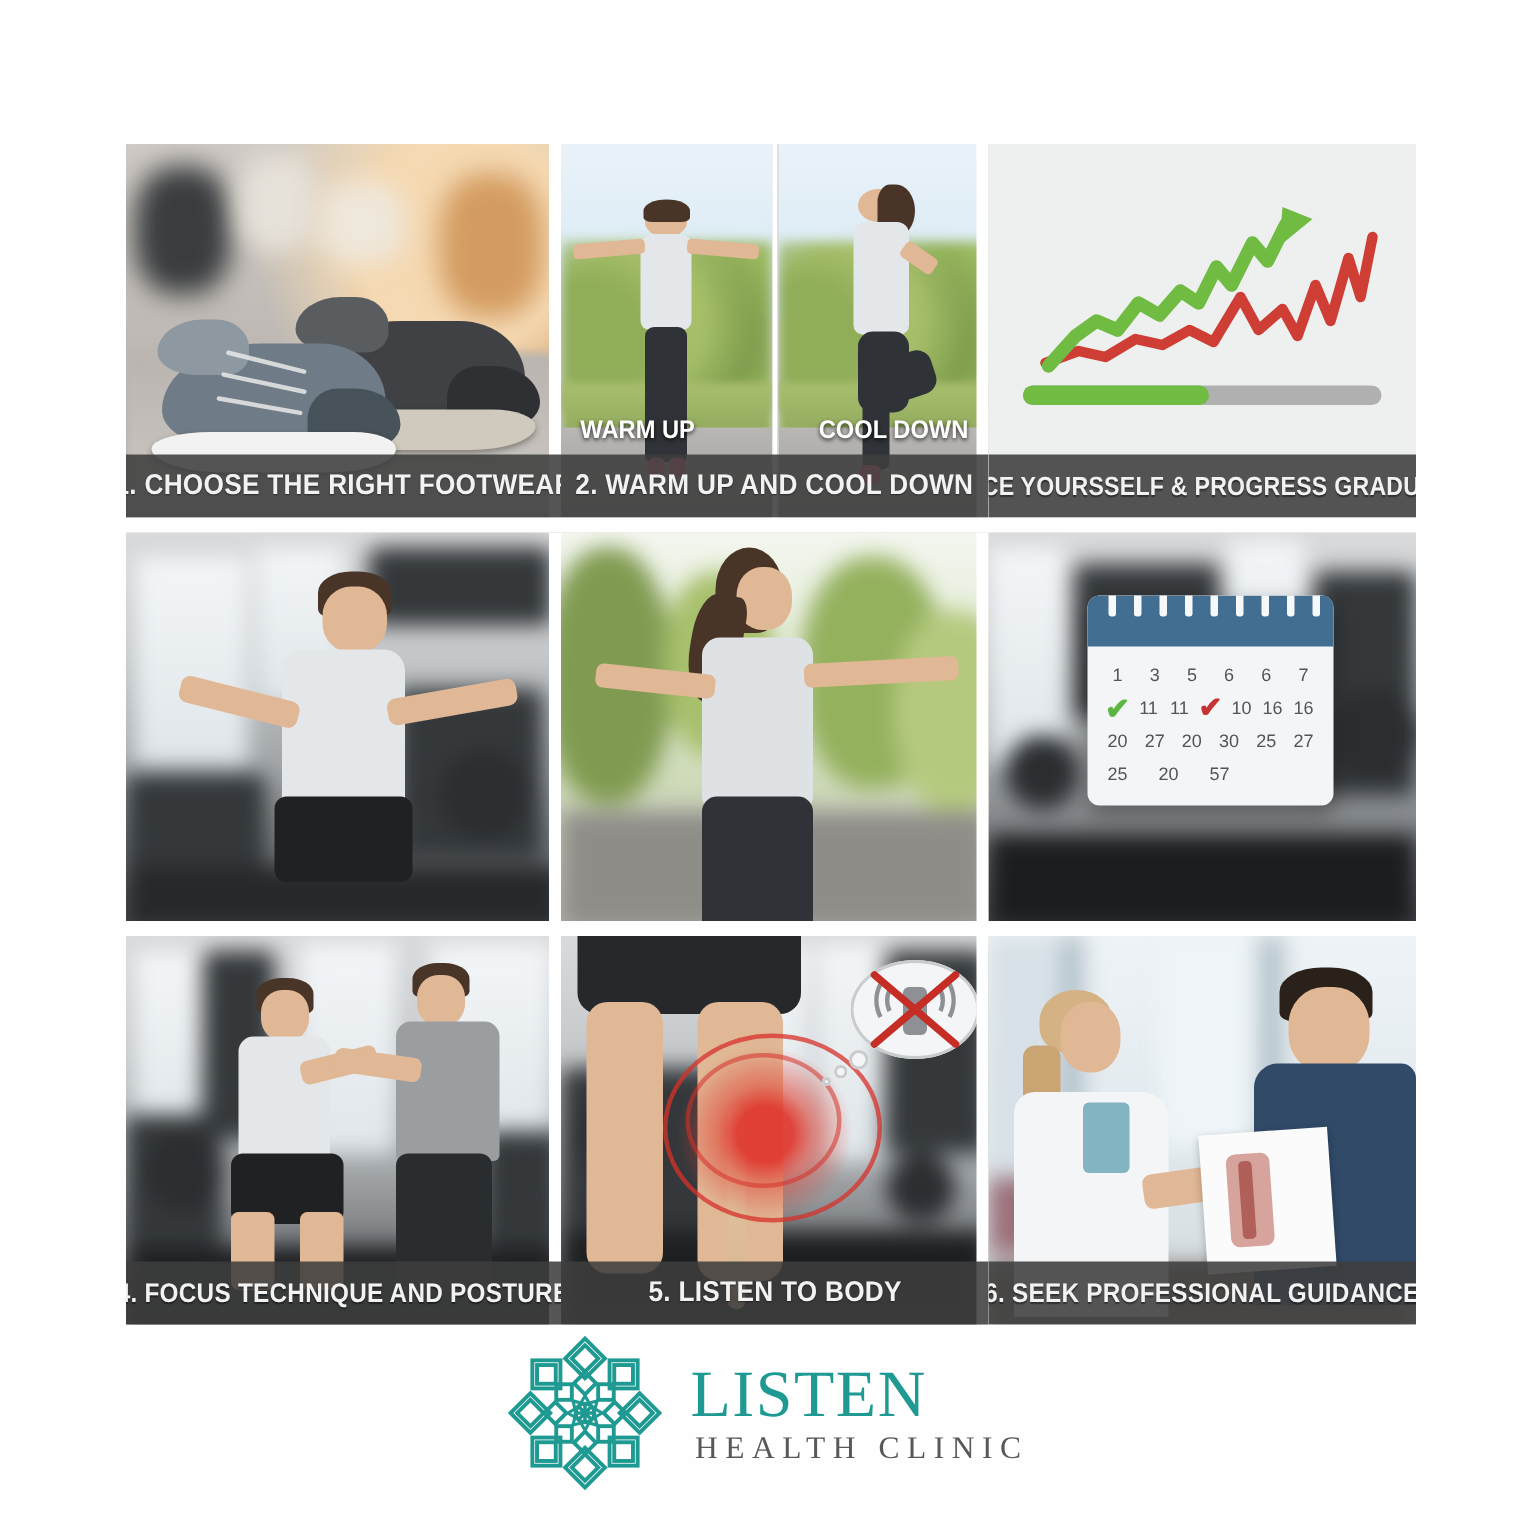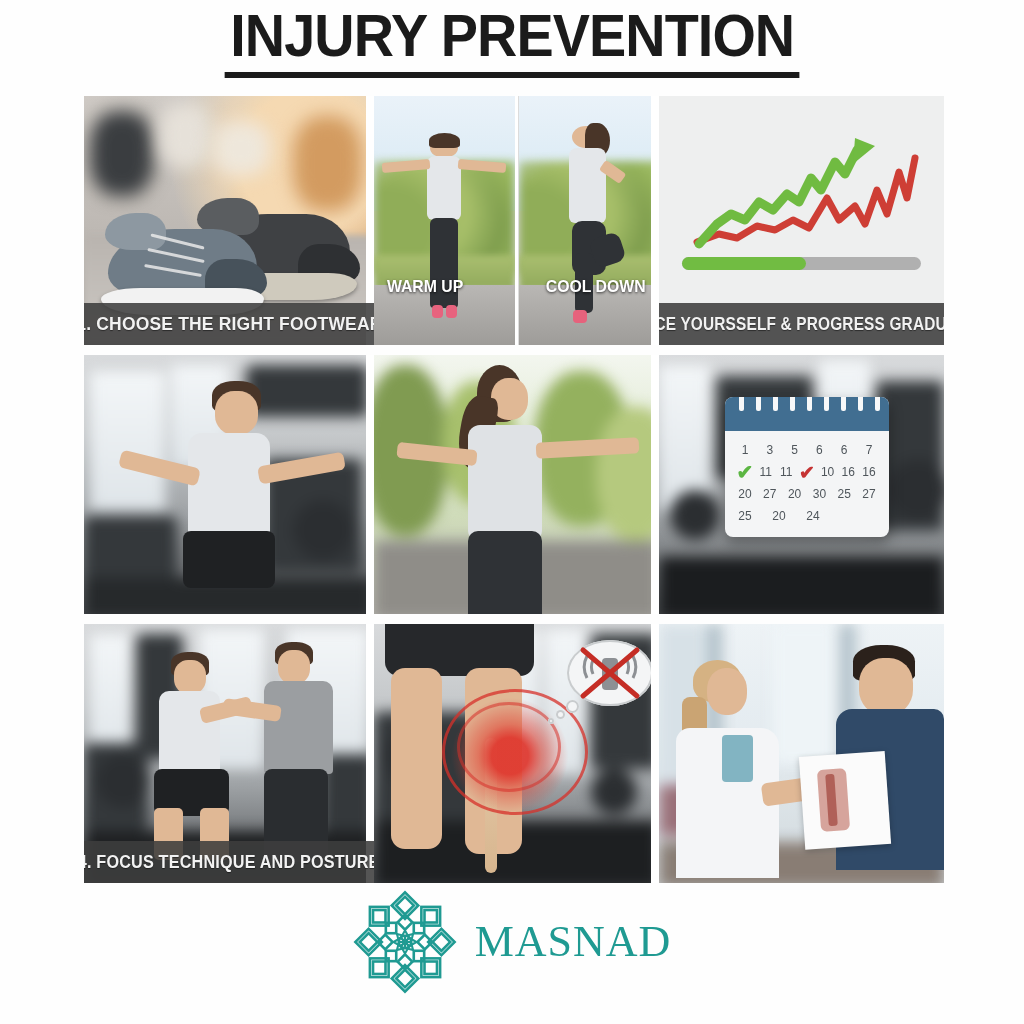--- a/index.html
+++ b/index.html
@@ -248,23 +248,20 @@
     font-family:"Liberation Serif", serif;
     font-size:21px; line-height:24px; color:#56595b; letter-spacing:5px;
     padding-left:3px;
   }
 </style>
 </head>
 <body>
 
 <div id="poster">
 
-  <div class="title-wrap">
-    <div class="title">INJURY PREVENTION</div>
-  </div>
 
   <div class="grid">
 
     <div class="cell c1">
       <div class="photo">
         <div class="p1-bg"></div>
         <div class="p1-blob" style="left:2%;top:6%;width:22%;height:34%;background:#3a3d40;"></div>
         <div class="p1-blob" style="left:26%;top:3%;width:18%;height:26%;background:#e6e1d8;"></div>
         <div class="p1-blob" style="left:72%;top:8%;width:24%;height:38%;background:#d79a5a;"></div>
         <div class="p1-blob" style="left:44%;top:10%;width:20%;height:22%;background:#efe7da;"></div>
@@ -325,20 +322,23 @@
           <div class="person top-white" style="left:36%;top:21%;width:26%;height:30%;border-radius:8px 8px 6px 6px;"></div>
           <div class="person skin" style="left:58%;top:28%;width:18%;height:5%;border-radius:3px;transform:rotate(35deg);"></div>
           <div class="person legging" style="left:38%;top:50%;width:24%;height:22%;border-radius:10px;"></div>
           <div class="person legging" style="left:40%;top:63%;width:13%;height:24%;border-radius:5px;"></div>
           <div class="person legging" style="left:52%;top:56%;width:22%;height:12%;border-radius:10px;transform:rotate(-18deg);"></div>
           <div class="person" style="left:39%;top:86%;width:10%;height:5%;border-radius:4px;background:#ef5f7c;"></div>
         </div>
       </div>
       <div class="overlay-label left">WARM UP</div>
       <div class="overlay-label right">COOL DOWN</div>
+      <div class="caption">
+        <span>2. WARM UP AND COOL DOWN</span>
+      </div>
       <div class="gutter-r"></div>
     </div>
 
     <div class="cell c3">
       <div class="photo">
         <div class="p3-bg"></div>
         <svg viewBox="0 0 285 210" width="285" height="210" style="position:absolute;left:0;top:6px;">
 
           <polyline points="38,140 60,132 78,136 98,124 116,128 134,118 150,126 168,96 180,118 196,104 206,122 218,88 228,112 240,70 248,96 256,56" fill="none" stroke="#d83b32" stroke-width="7" stroke-linejoin="round" stroke-linecap="round"></polyline>
 
@@ -446,21 +446,21 @@
               <span>20</span>
               <span>27</span>
               <span>20</span>
               <span>30</span>
               <span>25</span>
               <span>27</span>
             </div>
             <div class="cal-row" style="justify-content:flex-start;gap:14px;">
               <span>25</span>
               <span>20</span>
-              <span>24</span>
+              <span>57</span>
             </div>
           </div>
         </div>
       </div>
     </div>
 
     <div class="cell c1">
       <div class="photo">
         <div class="gym-bg"></div>
         <div class="gym-blur">
@@ -524,20 +524,23 @@
         <svg width="86" height="66" viewBox="0 0 86 66" style="position:absolute;right:6px;top:16px;">
           <rect x="35" y="18" width="16" height="32" rx="4" fill="#8d9094"></rect>
           <path d="M26 34 a17 17 0 0 1 0 -14" stroke="#8d9094" stroke-width="3" fill="none"></path>
           <path d="M60 34 a17 17 0 0 0 0 -14" stroke="#8d9094" stroke-width="3" fill="none"></path>
           <path d="M20 38 a24 24 0 0 1 0 -22" stroke="#8d9094" stroke-width="3" fill="none"></path>
           <path d="M66 38 a24 24 0 0 0 0 -22" stroke="#8d9094" stroke-width="3" fill="none"></path>
           <line x1="16" y1="10" x2="70" y2="56" stroke="#cf2a22" stroke-width="5" stroke-linecap="round"></line>
           <line x1="70" y1="10" x2="16" y2="56" stroke="#cf2a22" stroke-width="5" stroke-linecap="round"></line>
         </svg>
       </div>
+      <div class="caption">
+        <span>5. LISTEN TO BODY</span>
+      </div>
       <div class="gutter-r"></div>
     </div>
 
     <div class="cell c3">
       <div class="photo">
         <div style="position:absolute;inset:0;background:linear-gradient(180deg,#eef3f6 0%,#e2eaef 50%,#cfd8dd 100%);"></div>
         <div class="gym-blur">
           <div style="position:absolute;left:0%;top:0%;width:16%;height:62%;background:#d6e1e8;"></div>
           <div style="position:absolute;left:17%;top:0%;width:5%;height:62%;background:#aebfc9;"></div>
           <div style="position:absolute;left:40%;top:0%;width:22%;height:54%;background:#eef4f7;"></div>
@@ -556,20 +559,23 @@
 
         <div class="person hair" style="left:68%;top:8%;width:22%;height:14%;border-radius:45% 45% 16% 16%;background:#2c211a;"></div>
         <div class="person skin" style="left:70%;top:13%;width:19%;height:22%;border-radius:44%;"></div>
         <div class="person navy" style="left:62%;top:33%;width:38%;height:62%;border-radius:16px 10px 0 0;"></div>
         <div class="person skin" style="left:60%;top:62%;width:18%;height:10%;border-radius:6px;transform:rotate(10deg);"></div>
 
         <div class="chart-paper" style="left:50%;top:50%;width:30%;height:36%;transform:rotate(-4deg);"></div>
         <div style="position:absolute;left:56%;top:56%;width:10%;height:24%;background:#d9a39a;border-radius:6px;transform:rotate(-4deg);"></div>
         <div style="position:absolute;left:59%;top:58%;width:3%;height:20%;background:#b55f56;border-radius:3px;transform:rotate(-4deg);"></div>
       </div>
+      <div class="caption tight2">
+        <span>6. SEEK PROFESSIONAL GUIDANCE</span>
+      </div>
     </div>
 
   </div>
 
   <div class="logo-wrap">
     <svg class="logo-mark" viewBox="0 0 200 200">
       <g fill="none" stroke="#1f9a92" stroke-width="5">
         <circle cx="100" cy="100" r="12"></circle>
         <g>
           <rect x="88" y="18" width="24" height="24" transform="rotate(45 100 30)"></rect>
@@ -649,17 +655,18 @@
           <g transform="rotate(270 100 100)">
               <path d="M100 78 L108 92 L100 100 L92 92 Z"></path>
             </g>
           <g transform="rotate(315 100 100)">
               <path d="M100 78 L108 92 L100 100 L92 92 Z"></path>
             </g>
         </g>
       </g>
     </svg>
     <div class="logo-text">
-      <div class="logo-name">MASNAD</div>
+      <div class="logo-name">LISTEN</div>
+      <div class="logo-sub">HEALTH CLINIC</div>
     </div>
   </div>
 
 </div>
 
 </body></html>

